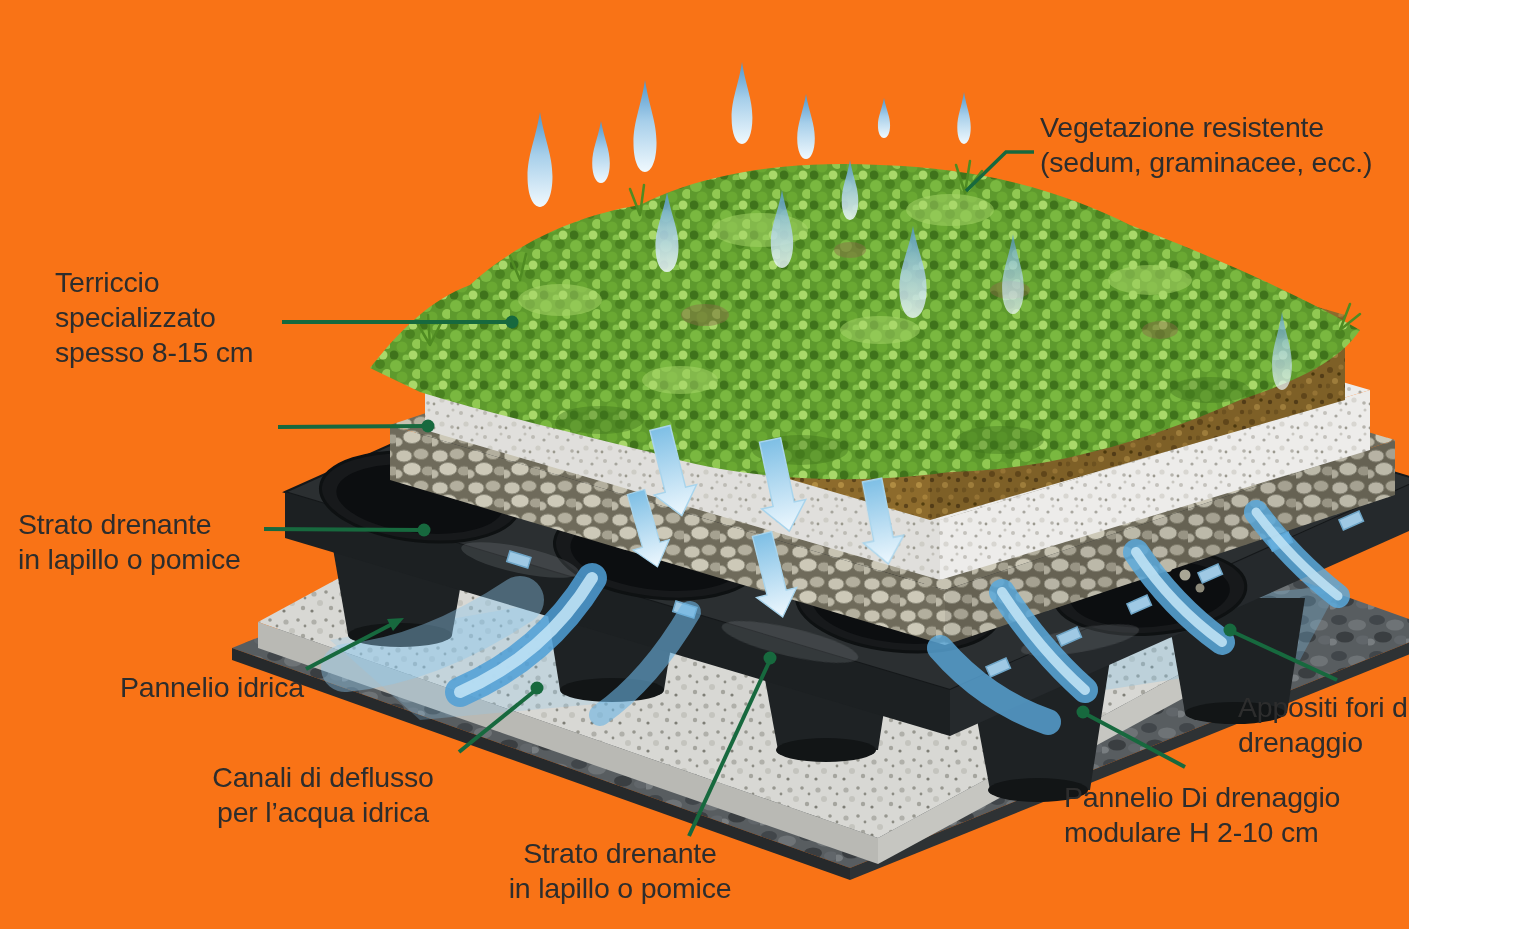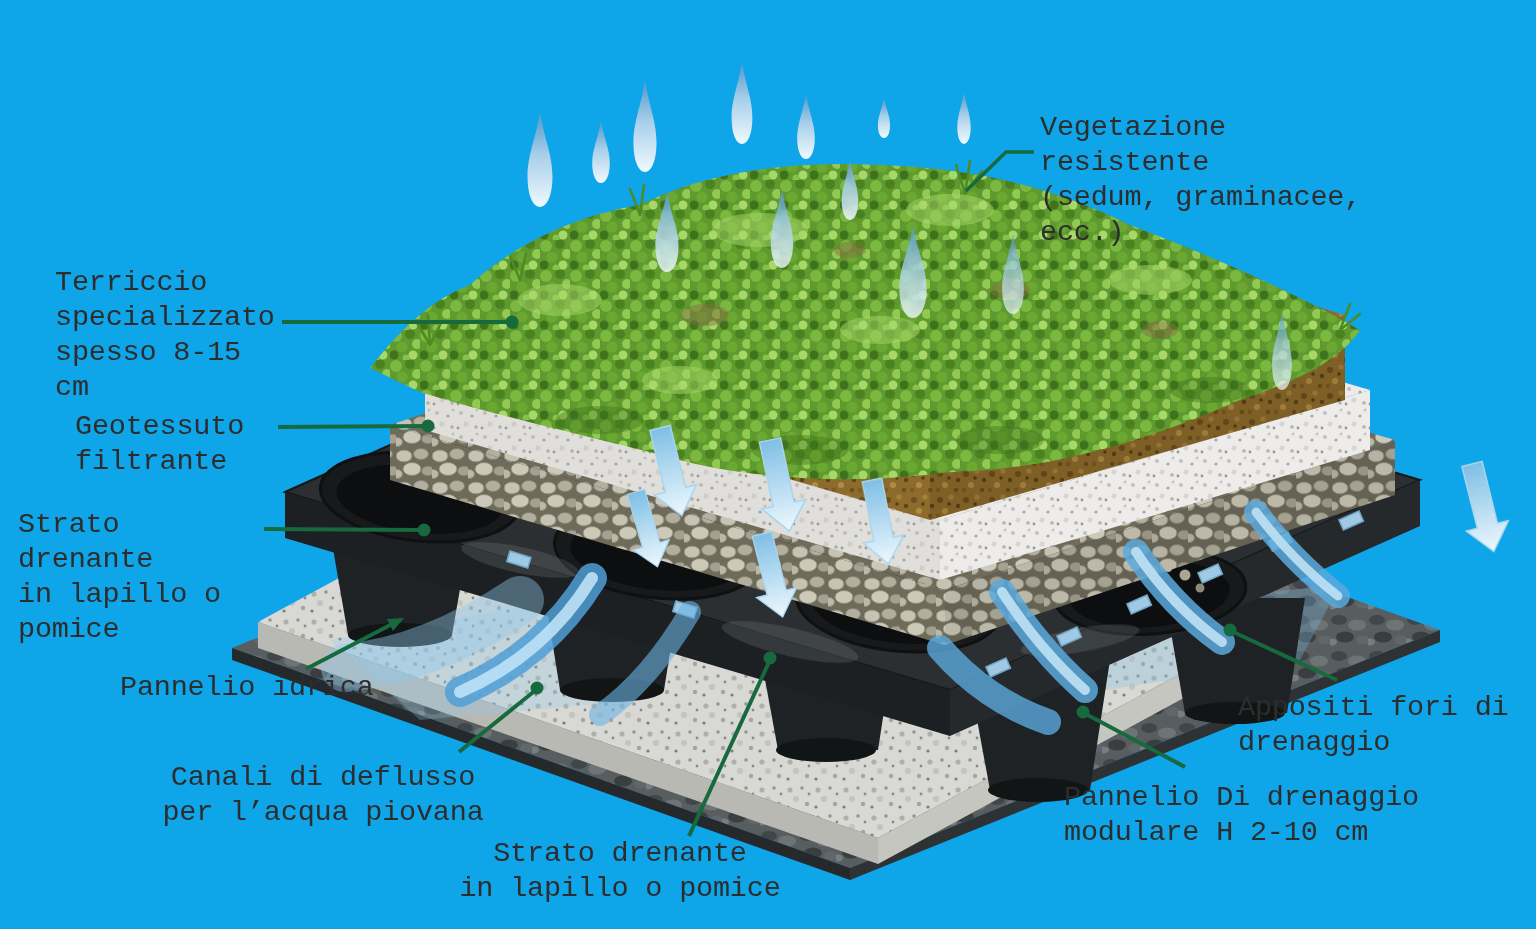--- a/index.html
+++ b/index.html
@@ -1,17 +1,17 @@
 <!DOCTYPE html>
 <html><head>
 <meta charset="utf-8">
 <style>
   html,body{margin:0;padding:0;background:#ffffff;}
-  .stage{position:relative;width:1536px;height:929px;background:#0ea5e9;overflow:hidden;
-         font-family:Liberation Mono, monospace;}
+  .stage{position:relative;width:1409px;height:929px;background:#f97316;overflow:hidden;
+         font-family:Liberation Sans, sans-serif;}
   .illustration{position:absolute;left:0;top:0;width:1536px;height:929px;}
   .lbl{position:absolute;font-size:28.5px;line-height:35px;color:#2d2d2d;
        white-space:pre-line;letter-spacing:-0.2px;}
   .ta-r{text-align:left;}
   .ta-c{text-align:center;}
 </style>
 </head>
 <body>
 
 <div class="stage">
@@ -275,30 +275,28 @@
   </g>
 </svg>
 
 <div class="lbl" style="left:1040px;top:110px;width:340px;">Vegetazione resistente
 (sedum, graminacee, ecc.)</div>
 
 <div class="lbl ta-r" style="left:55px;top:265px;width:220px;">Terriccio
 specializzato
 spesso 8-15 cm</div>
 
-<div class="lbl ta-r" style="left:75px;top:409px;width:197px;">Geotessuto
-filtrante</div>
 
 <div class="lbl ta-r" style="left:18px;top:507px;width:240px;">Strato drenante
 in lapillo o pomice</div>
 
 <div class="lbl" style="left:120px;top:670px;">Pannelio idrica</div>
 
 <div class="lbl ta-c" style="left:158px;top:760px;width:330px;">Canali di deflusso
-per l’acqua piovana</div>
+per l’acqua idrica</div>
 
 <div class="lbl ta-c" style="left:455px;top:836px;width:330px;">Strato drenante
 in lapillo o pomice</div>
 
 <div class="lbl" style="left:1238px;top:690px;width:300px;">Appositi fori di
 drenaggio</div>
 
 <div class="lbl" style="left:1064px;top:780px;width:380px;">Pannelio Di drenaggio
 modulare H 2-10 cm</div>
 

